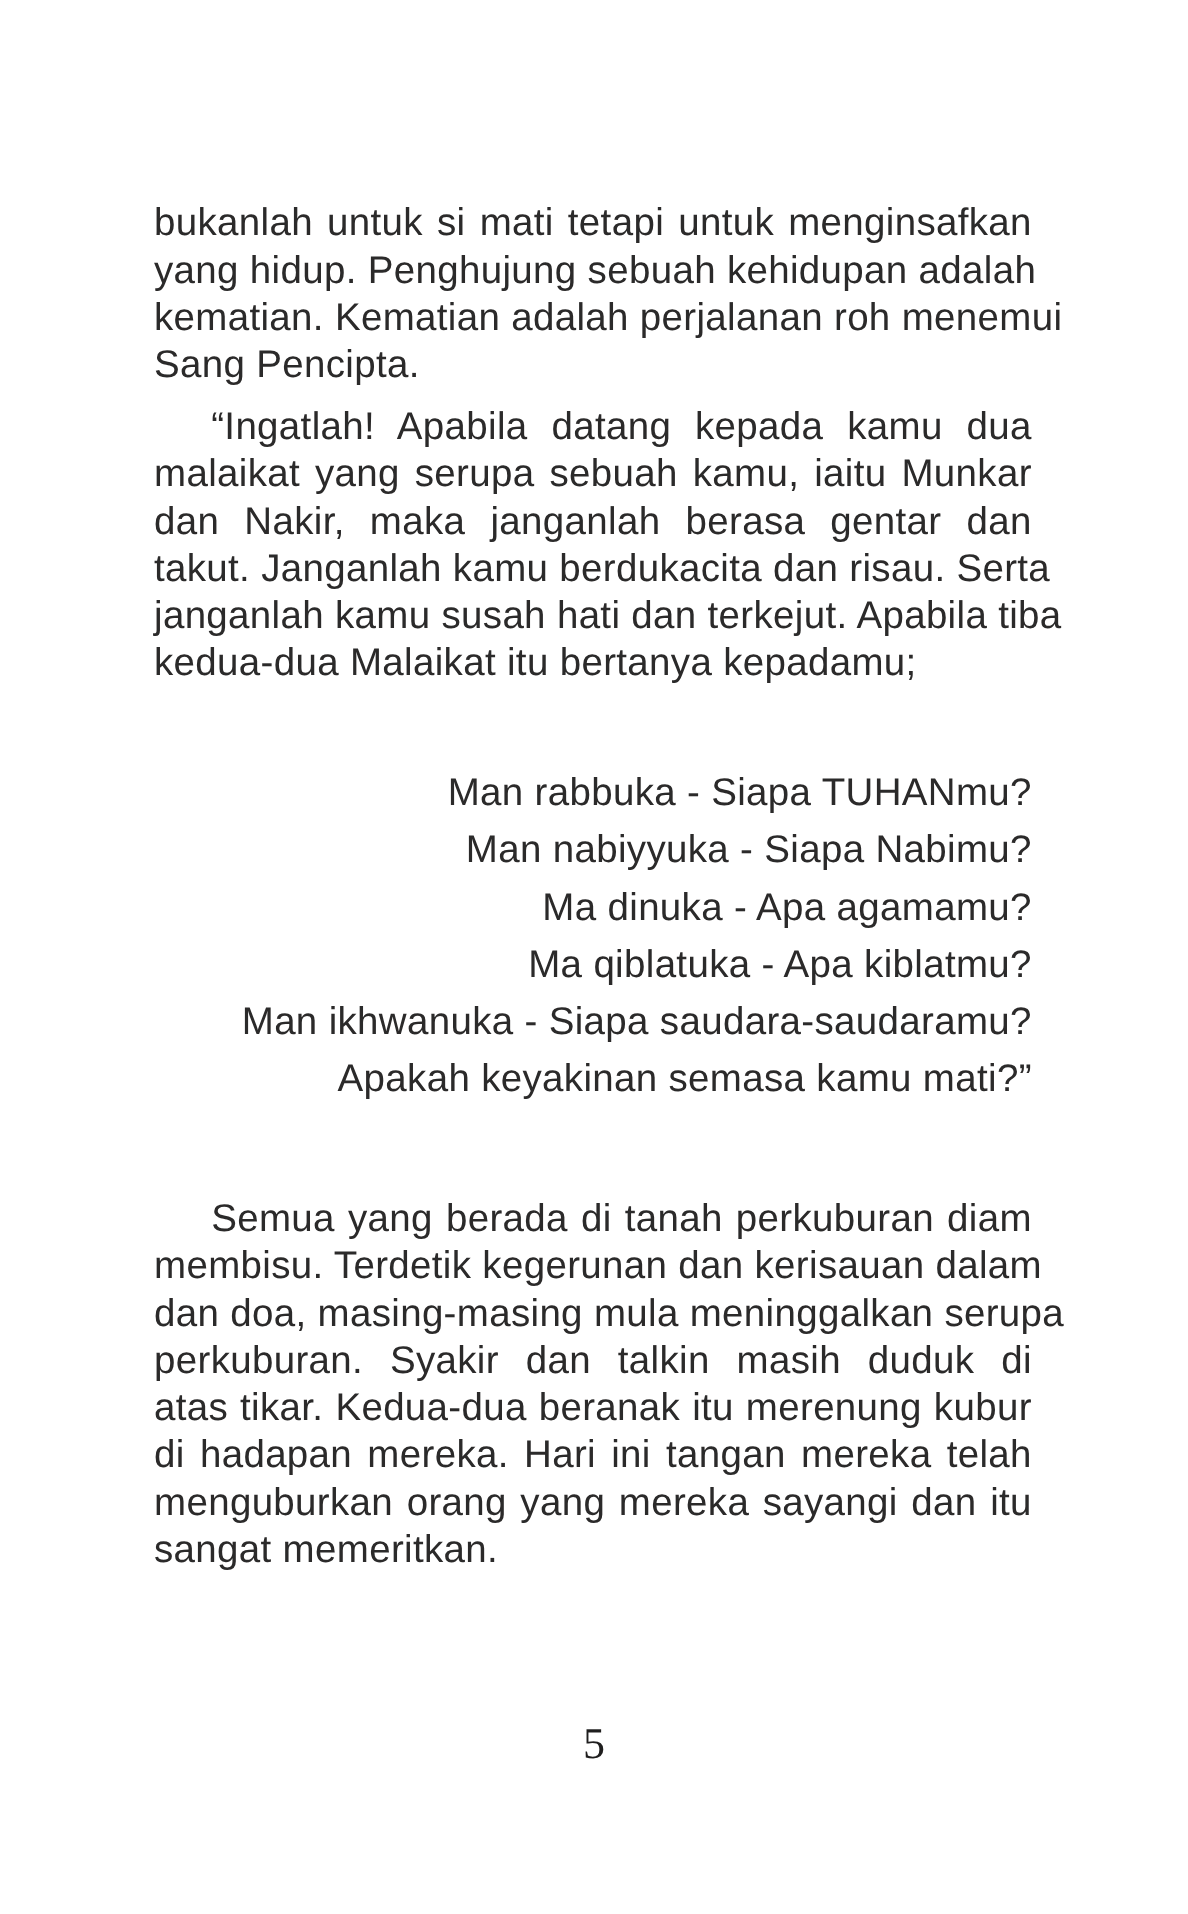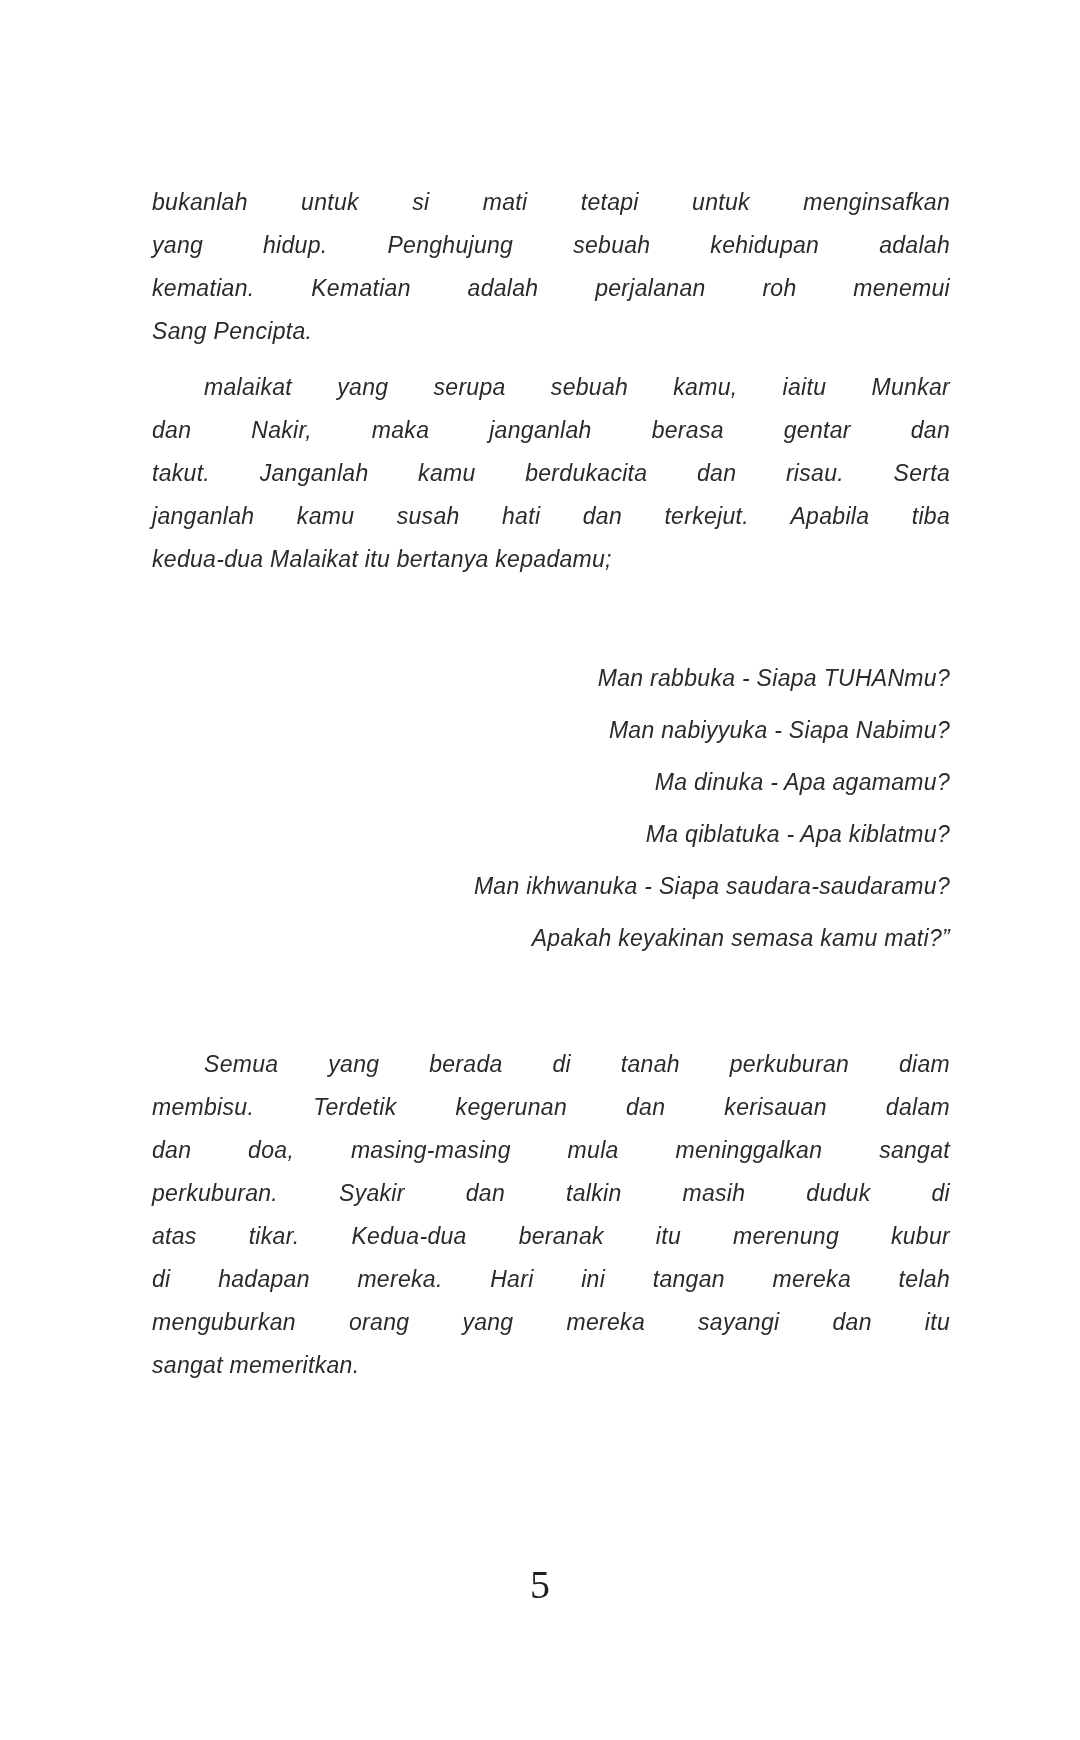--- a/index.html
+++ b/index.html
@@ -10,27 +10,26 @@
     width: 1080px;
     height: 1740px;
     position: relative;
     background: #ffffff;
     color: #2b2a2a;
     font-family: "Liberation Sans", sans-serif;
     overflow: hidden;
   }
   .text-block {
     position: absolute;
-    left: 152px;
+    left: 140px;
     top: 181px;
     width: 798px;
-    font-size: 23px;
+    font-size: 35px;
     font-weight: 300;
     letter-spacing: 0.3px;
-    font-style: italic;
   }
   .para {
     line-height: 43px;
   }
   
   .justified .line {
     text-align: justify;
     text-align-last: justify;
     text-justify: inter-word;
     white-space: nowrap;
@@ -76,40 +75,41 @@
   <div class="text-block">
 
     <div class="para justified">
         <div class="line">bukanlah untuk si mati tetapi untuk menginsafkan</div>
         <div class="line">yang hidup. Penghujung sebuah kehidupan adalah</div>
         <div class="line">kematian. Kematian adalah perjalanan roh menemui</div>
         <div class="line last">Sang Pencipta.</div>
       </div>
 
     <div class="para justified indent para-quote">
+        <div class="line">“Ingatlah! Apabila datang kepada kamu dua</div>
         <div class="line">malaikat yang serupa sebuah kamu, iaitu Munkar</div>
         <div class="line">dan Nakir, maka janganlah berasa gentar dan</div>
         <div class="line">takut. Janganlah kamu berdukacita dan risau. Serta</div>
         <div class="line">janganlah kamu susah hati dan terkejut. Apabila tiba</div>
         <div class="line last">kedua-dua Malaikat itu bertanya kepadamu;</div>
       </div>
 
     <div class="questions">
         <div class="line">Man rabbuka - Siapa TUHANmu?</div>
         <div class="line">Man nabiyyuka - Siapa Nabimu?</div>
         <div class="line">Ma dinuka - Apa agamamu?</div>
         <div class="line">Ma qiblatuka - Apa kiblatmu?</div>
         <div class="line">Man ikhwanuka - Siapa saudara-saudaramu?</div>
         <div class="line last">Apakah keyakinan semasa kamu mati?”</div>
       </div>
 
     <div class="para justified indent para-closing">
         <div class="line">Semua yang berada di tanah perkuburan diam</div>
         <div class="line">membisu. Terdetik kegerunan dan kerisauan dalam</div>
-        <div class="line">dan doa, masing-masing mula meninggalkan sangat</div>
+        <div class="line">dan doa, masing-masing mula meninggalkan serupa</div>
         <div class="line">perkuburan. Syakir dan talkin masih duduk di</div>
         <div class="line">atas tikar. Kedua-dua beranak itu merenung kubur</div>
         <div class="line">di hadapan mereka. Hari ini tangan mereka telah</div>
         <div class="line">menguburkan orang yang mereka sayangi dan itu</div>
         <div class="line last">sangat memeritkan.</div>
       </div>
 
   </div>
 
   <div class="page-number">5</div>

